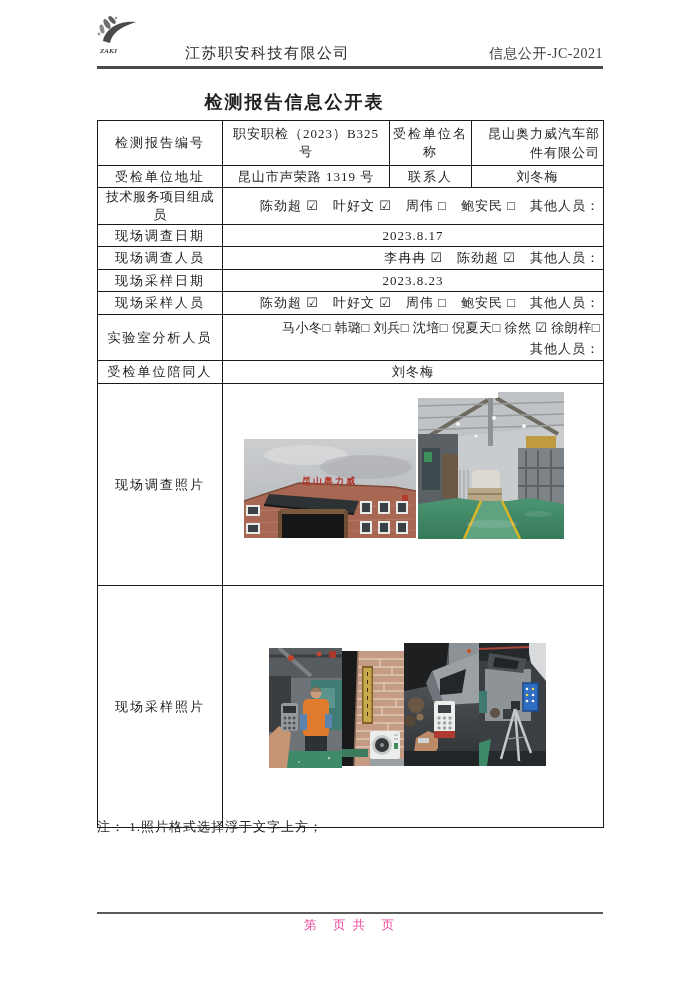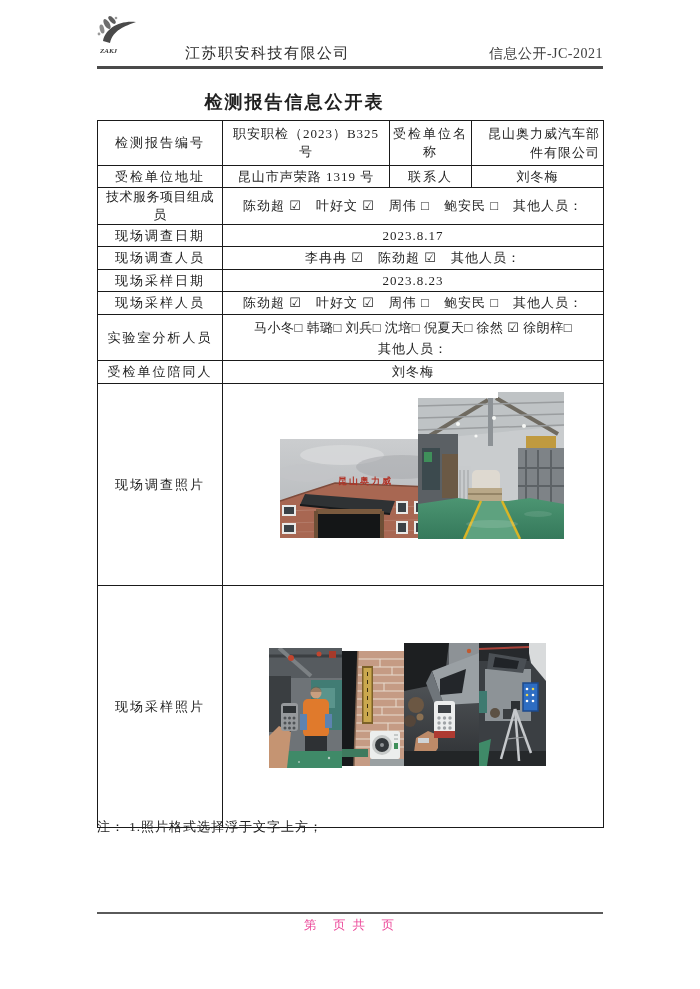--- a/index.html
+++ b/index.html
@@ -16,21 +16,21 @@
   
   .title{position:absolute;left:0;top:90px;width:589px;text-align:center;
          font-size:18px;font-weight:bold;letter-spacing:2px;}
 
   
   table.rep{position:absolute;left:97px;top:120px;width:506px;border-collapse:collapse;table-layout:fixed;
             font-size:13px;}
   table.rep td{border:1.5px solid #1a1a1a;padding:0 3px;vertical-align:middle;}
   td.lb{text-align:center;letter-spacing:2px;}
   td.cv{text-align:center;letter-spacing:1px;}
-  td.lv{text-align:center;letter-spacing:1px;padding-left:6px;margin-left:44px;}
+  td.lv{text-align:right;letter-spacing:1px;padding-left:6px;margin-left:44px;}
   td.wrapv{text-align:right;letter-spacing:1px;line-height:19px;}
   .r1{height:45px}.r2{height:22px}.r3{height:23px}.r4{height:22px}.r5{height:23px}
   .r6{height:22px}.r7{height:23px}.r8{height:46px}.r9{height:23px}
   .r10{height:202px}.r11{height:242px}
   .lab1{letter-spacing:.5px;line-height:21px;}
   .lab2{letter-spacing:1px;line-height:21px;}
   td.photocell{position:relative;padding:0;}
   .ph{position:absolute;}
   .ph svg{display:block;}
 
@@ -119,21 +119,21 @@
 
     <tr class="r9">
       <td class="lb">受检单位陪同人</td>
       <td class="cv" colspan="3">刘冬梅</td>
     </tr>
 
     <tr class="r10">
       <td class="lb">现场调查照片</td>
       <td class="photocell" colspan="3">
 
-        <div class="ph" style="left:21px;top:55px;margin-left:36px;">
+        <div class="ph" style="left:21px;top:55px;">
           <svg width="172" height="99" viewBox="0 0 172 99">
             <defs>
               <linearGradient id="sky1" x1="0" y1="0" x2="0" y2="1">
                 <stop offset="0" stop-color="#cbcdcf"></stop>
                     <stop offset="1" stop-color="#b2b5b8"></stop>
               </linearGradient>
             </defs>
             <rect width="172" height="99" fill="url(#sky1)"></rect>
             <ellipse cx="62" cy="16" rx="42" ry="10" fill="#d8dadb" opacity=".8"></ellipse>
             <ellipse cx="122" cy="28" rx="46" ry="12" fill="#a7aaad" opacity=".55"></ellipse>

